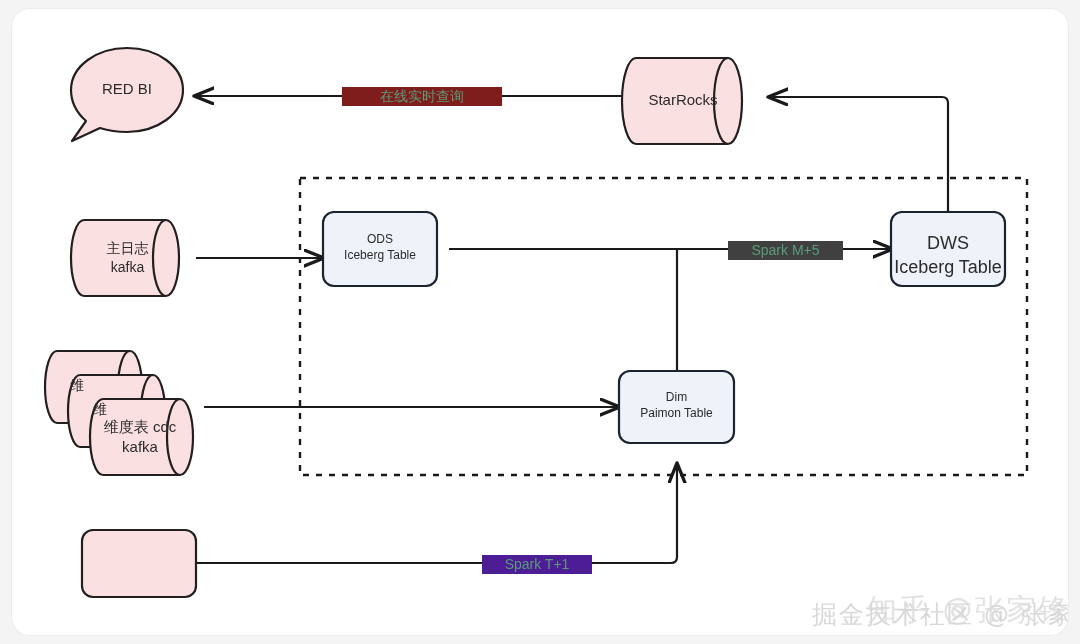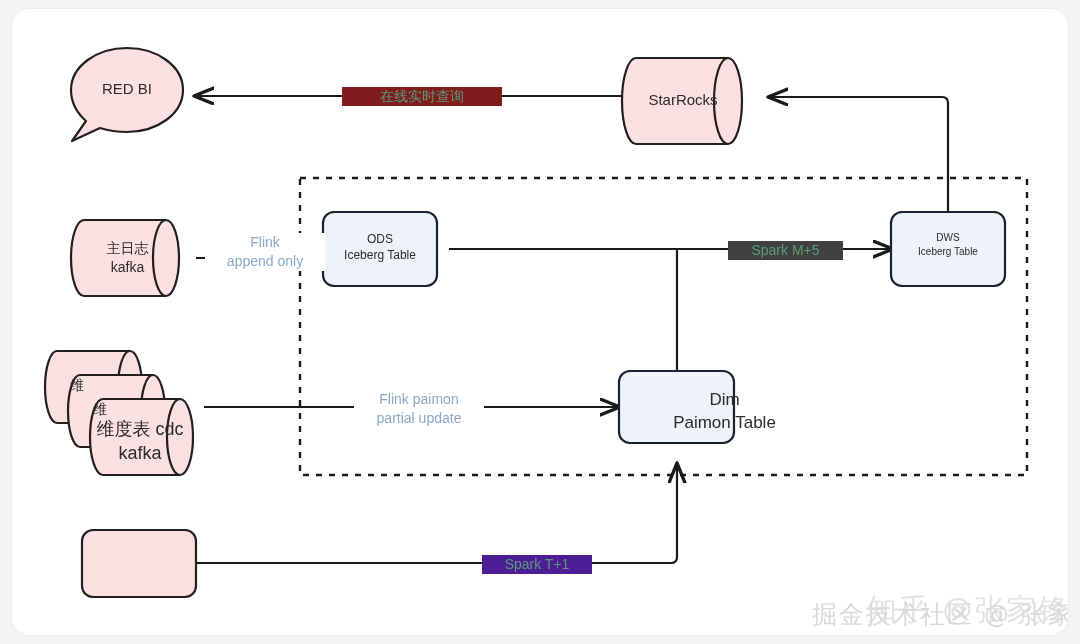--- a/index.html
+++ b/index.html
@@ -158,58 +158,50 @@
       <div>主日志</div>
       <div>kafka</div>
     </div>
 
     <div class="node-label" style="left:45px; top:367px; width:40px; font-size:14px;">
       <div>维</div>
     </div>
     <div class="node-label" style="left:68px; top:391px; width:40px; font-size:14px;">
       <div>维</div>
     </div>
-    <div class="node-label" style="left:83px; top:408px; width:90px; font-size:18px;">
+    <div class="node-label" style="left:83px; top:408px; width:90px; font-size:15px;">
       <div>维度表 cdc</div>
       <div>kafka</div>
     </div>
 
 
     <div class="node-label" style="left:311px; top:222px; width:114px; font-size:12px;">
       <div>ODS</div>
       <div>Iceberg Table</div>
     </div>
 
-    <div class="node-label" style="left:879px; top:222px; width:114px; font-size:10px;">
+    <div class="node-label" style="left:879px; top:222px; width:114px; font-size:18px;">
       <div>DWS</div>
       <div>Iceberg Table</div>
     </div>
 
-    <div class="node-label" style="left:607px; top:380px; width:115px; font-size:17px;margin-left:48px;">
+    <div class="node-label" style="left:607px; top:380px; width:115px; font-size:12px;">
       <div>Dim</div>
       <div>Paimon Table</div>
     </div>
 
     <div class="edge-label lbl-green" style="left:330px; top:78px; width:160px; font-size:14px; background:#7f1d1d;">
       <div>在线实时查询</div>
     </div>
 
-    <div class="edge-label lbl-blue" style="left:193px; top:224px; width:120px; font-size:14px; background:#ffffff;">
-      <div>Flink</div>
-      <div>append only</div>
-    </div>
 
     <div class="edge-label lbl-green" style="left:716px; top:232px; width:115px; font-size:14px; background:#404040;">
       <div>Spark M+5</div>
     </div>
 
-    <div class="edge-label lbl-blue" style="left:342px; top:381px; width:130px; font-size:14px; background:#ffffff;">
-      <div>Flink paimon</div>
-      <div>partial update</div>
-    </div>
 
     <div class="edge-label lbl-green" style="left:470px; top:546px; width:110px; font-size:14px; background:#4c1d95;">
       <div>Spark T+1</div>
     </div>
 
     <div class="watermark wm-back" style="left:855px; top:565px;">知乎 @张家锋</div>
     <div class="watermark wm-front" style="left:800px; top:589px;">掘金技术社区 @ 张家锋</div>
 
   </div>
 </div>

